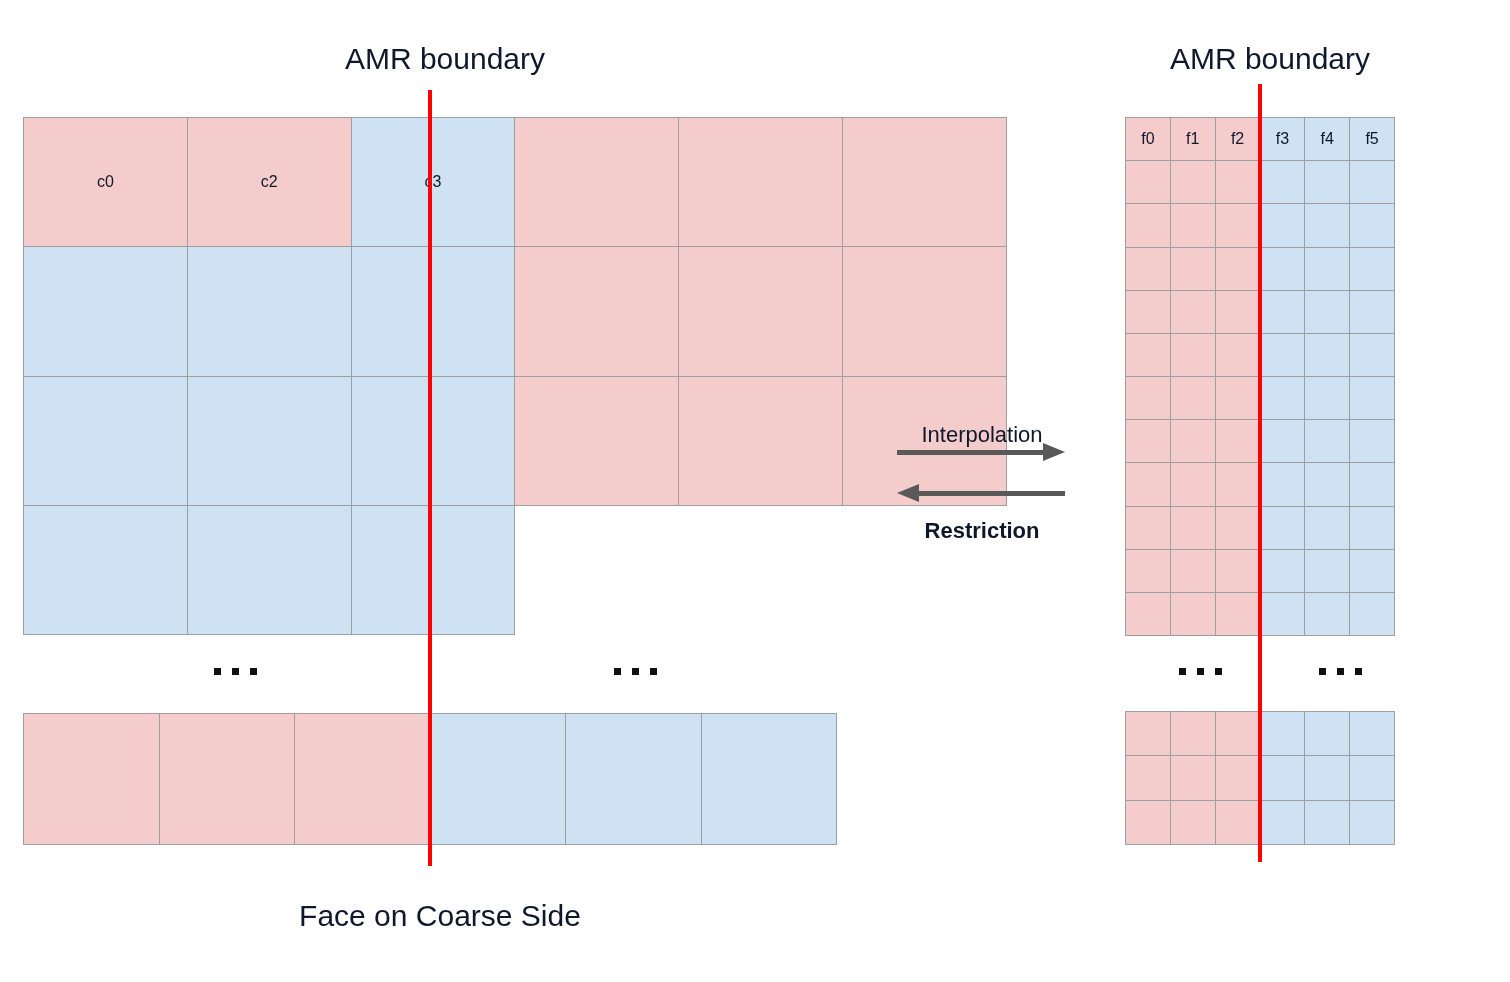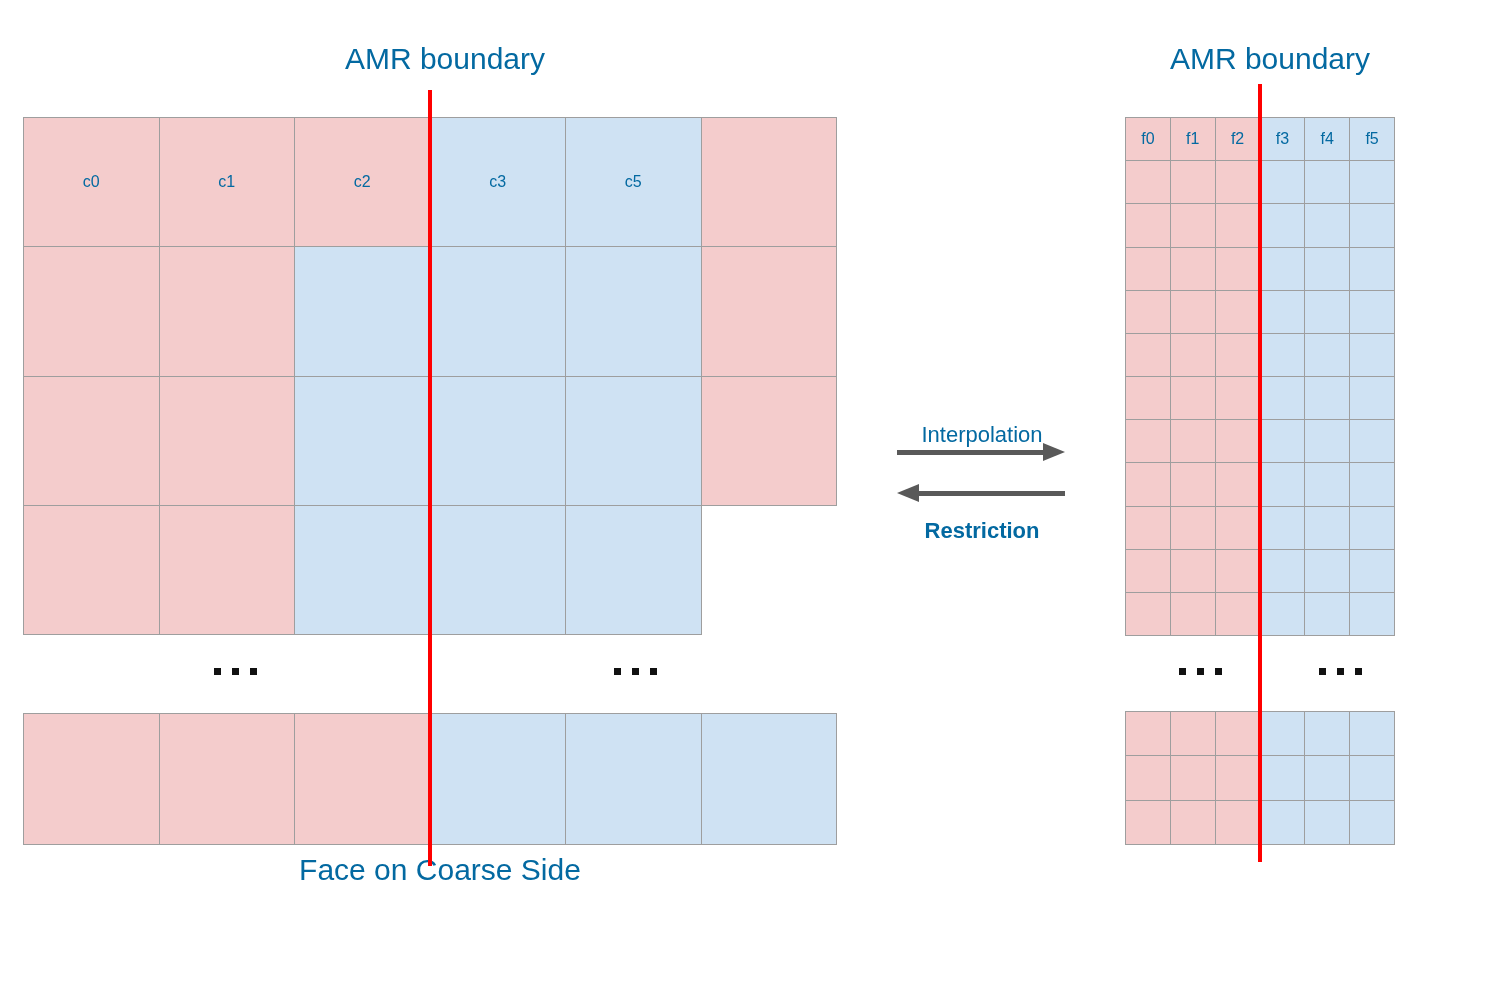--- a/index.html
+++ b/index.html
@@ -1,46 +1,46 @@
 <!DOCTYPE html>
 <html style="--left-fill: #f4cccc; --right-fill: #cfe2f3; --line: #9e9e9e; --boundary: #ff0000; --arrow: #595959;"><head>
 <meta charset="utf-8">
 <style>
   html,body { margin:0; padding:0; background:#ffffff; }
   .canvas {
     position:relative; width:1510px; height:982px; overflow:hidden;
-    background:#ffffff; color:#0369a1;
+    background:#ffffff; color:#0f172a;
     font-family:"Liberation Sans", sans-serif;
     border-radius:30px;
   }
   .title, .caption {
     position:absolute; font-size:30px; line-height:34px; text-align:center;
     white-space:nowrap;
   }
   .title   { width:320px; }
   .caption { width:400px; }
   #title-coarse   { left:285px;  top:42px;  }
   #title-fine     { left:1110px; top:42px;  }
-  #caption-coarse { left:240px;  top:853px; }
+  #caption-coarse { left:240px;  top:899px; }
   #caption-fine   { left:1062px; top:899px; }
 
   .grid {
     position:absolute; display:grid; box-sizing:border-box;
     border-top:1px solid var(--line); border-left:1px solid var(--line);
   }
   .cell {
     box-sizing:border-box;
     border-right:1px solid var(--line); border-bottom:1px solid var(--line);
     display:flex; align-items:center; justify-content:center;
     font-size:16px;
   }
   .cell.side-left  { background:var(--left-fill); }
   .cell.side-right { background:var(--right-fill); }
 
-  #coarse-main   { left:23px;   top:117px; width:814px; height:518px;text-align:center; }
+  #coarse-main   { left:23px;   top:117px; width:984px; height:518px;text-align:center; }
   #coarse-bottom { left:23px;   top:713px; width:814px; height:132px; }
   #fine-main     { left:1125px; top:117px; width:270px; height:519px;text-align:center; }
   #fine-bottom   { left:1125px; top:711px; width:270px; height:134px; }
 
   .boundary { position:absolute; width:4px; background:var(--boundary); z-index:5; }
   #boundary-coarse { left:428px;  top:90px; height:776px; }
   #boundary-fine   { left:1258px; top:84px; height:778px; }
 
   .dots { position:absolute; top:668px; display:flex; gap:11px; }
   .dot  { width:7px; height:7px; background:#111111; }
@@ -73,30 +73,24 @@
 <div class="canvas">
 
   <div class="title" id="title-coarse">AMR boundary</div>
   <div class="title" id="title-fine">AMR boundary</div>
 
   <div class="grid" id="coarse-main" style="grid-template-columns: repeat(6, 1fr); grid-template-rows: repeat(4, 1fr);">
       <div class="cell side-left">
         <span>c0</span>
       </div>
       <div class="cell side-left">
-        <span>c1</span>
-      </div>
-      <div class="cell side-left">
         <span>c2</span>
       </div>
       <div class="cell side-right">
         <span>c3</span>
-      </div>
-      <div class="cell side-right">
-        <span>c5</span>
       </div>
       <div class="cell side-left"></div>
       <div class="cell side-left"></div>
       <div class="cell side-left"></div>
       <div class="cell side-right"></div>
       <div class="cell side-right"></div>
       <div class="cell side-right"></div>
       <div class="cell side-left"></div>
       <div class="cell side-left"></div>
       <div class="cell side-left"></div>

